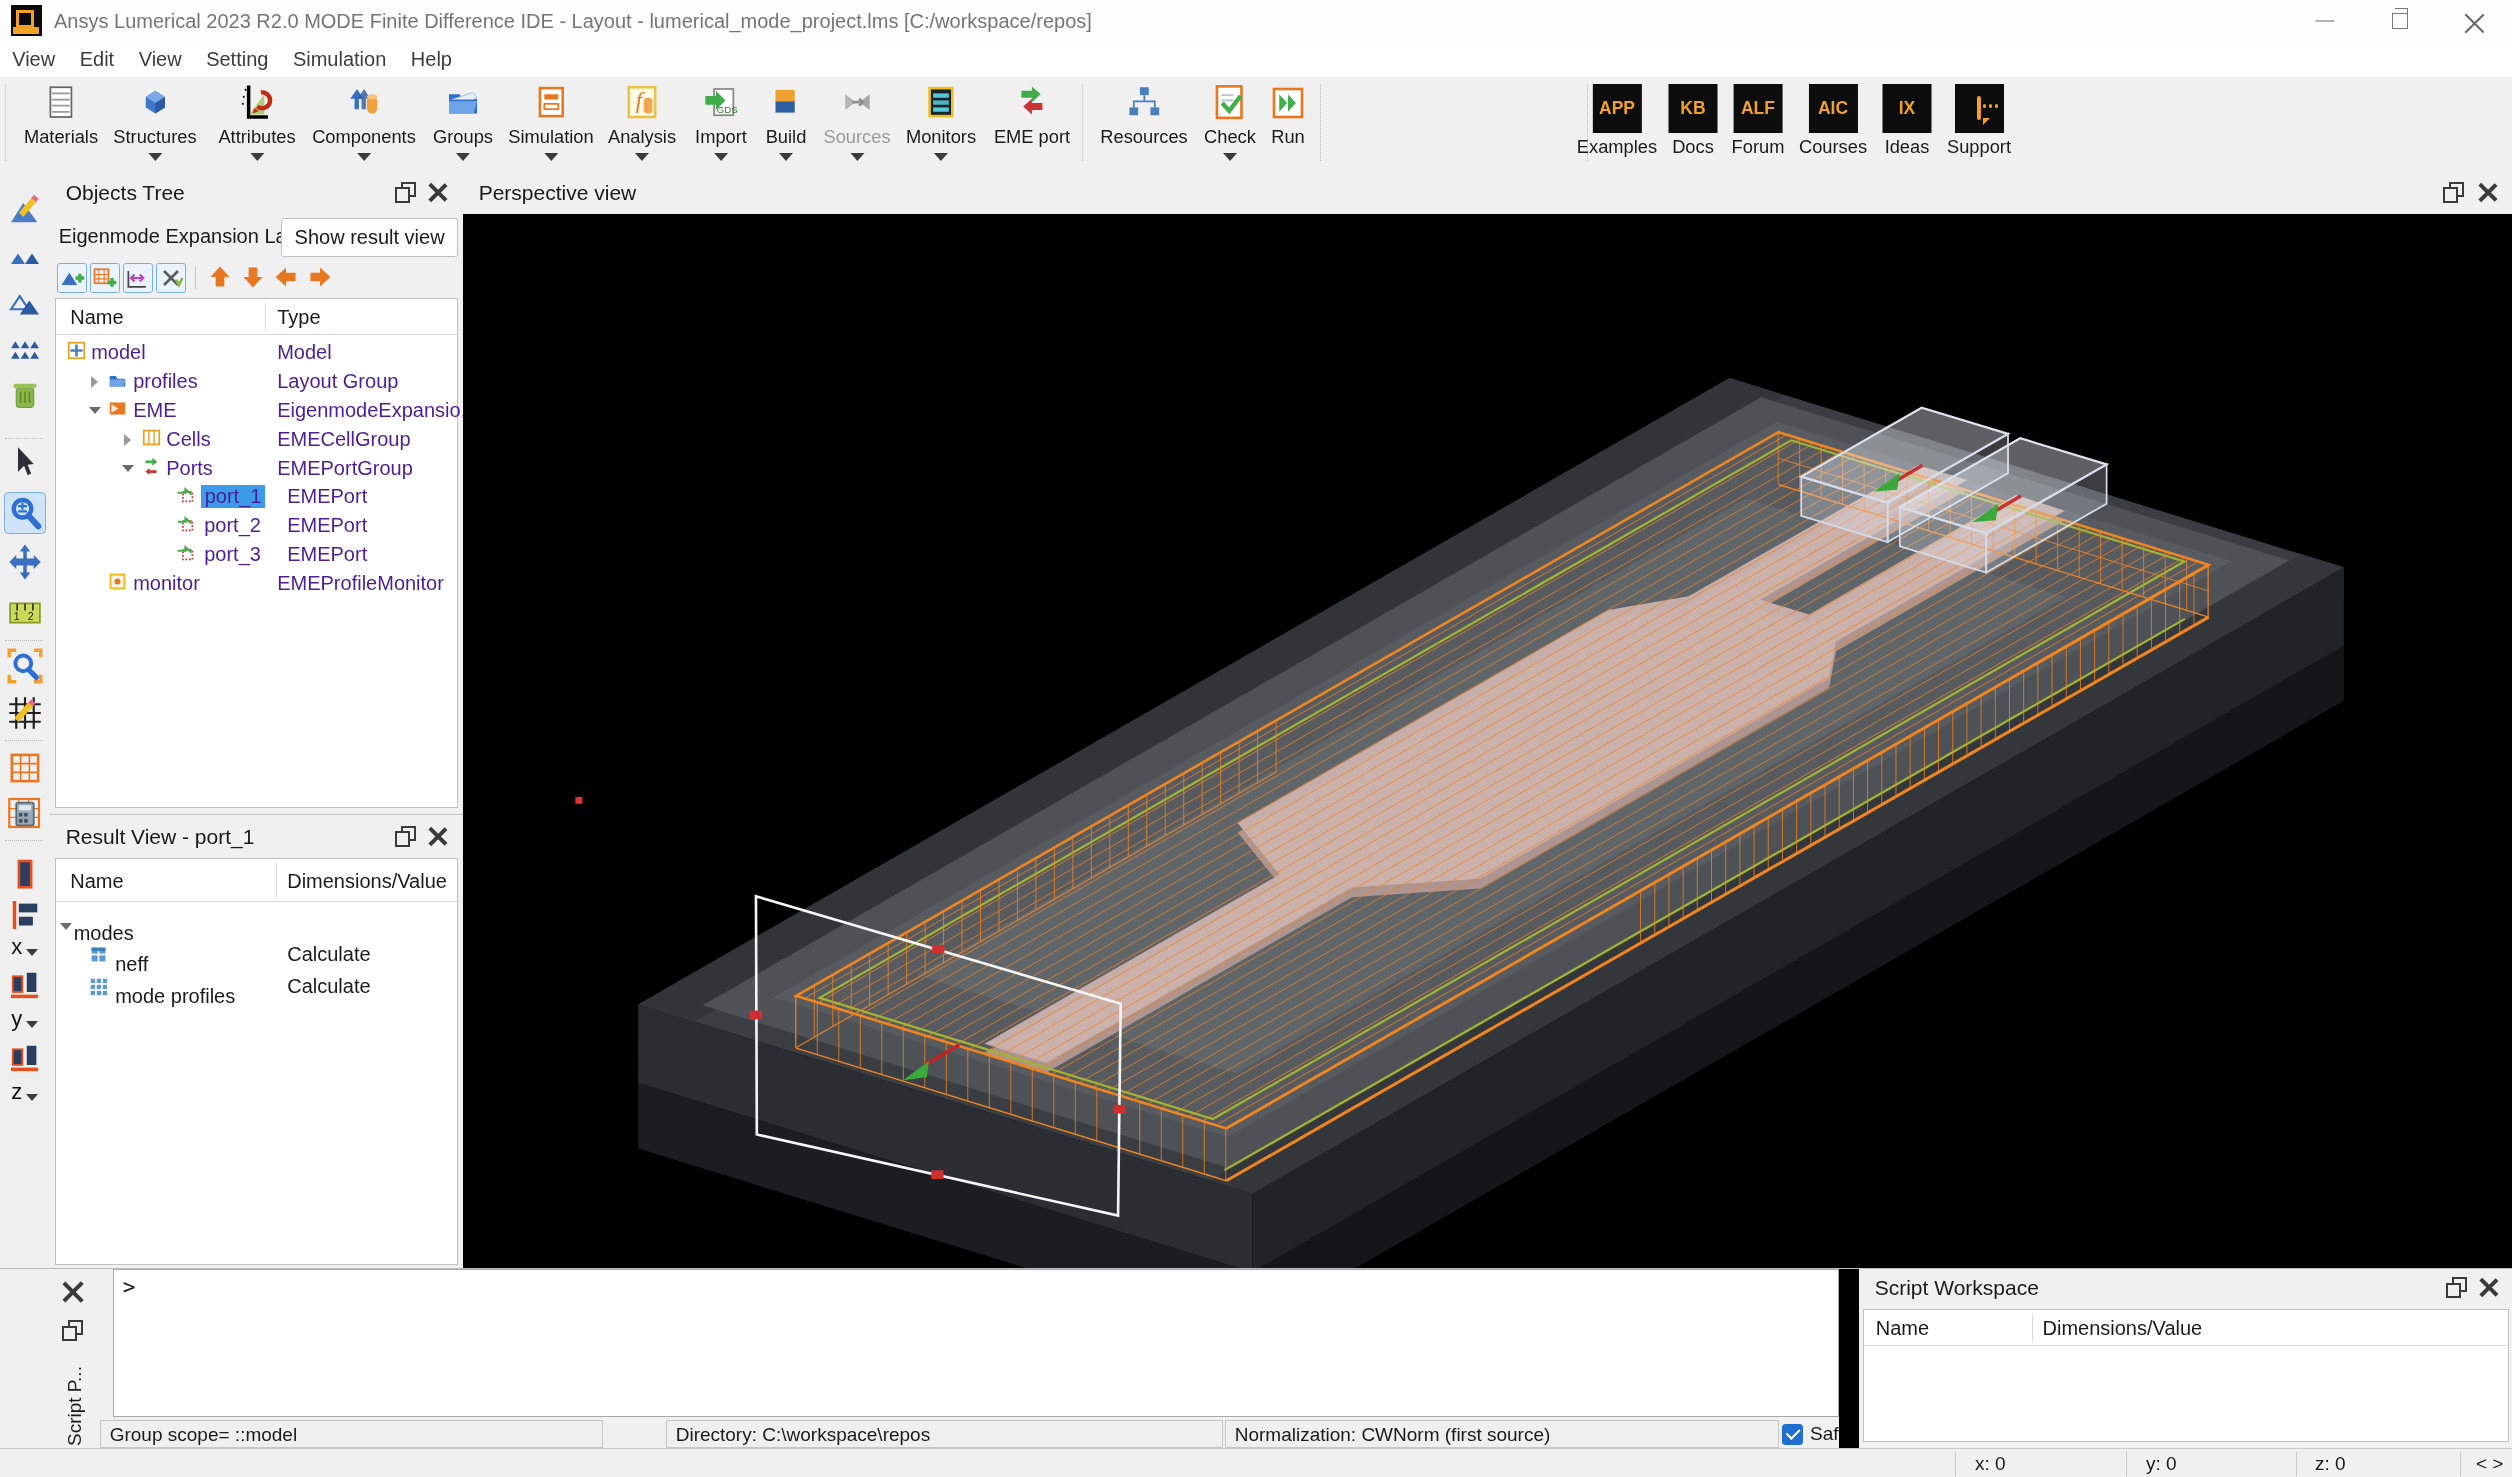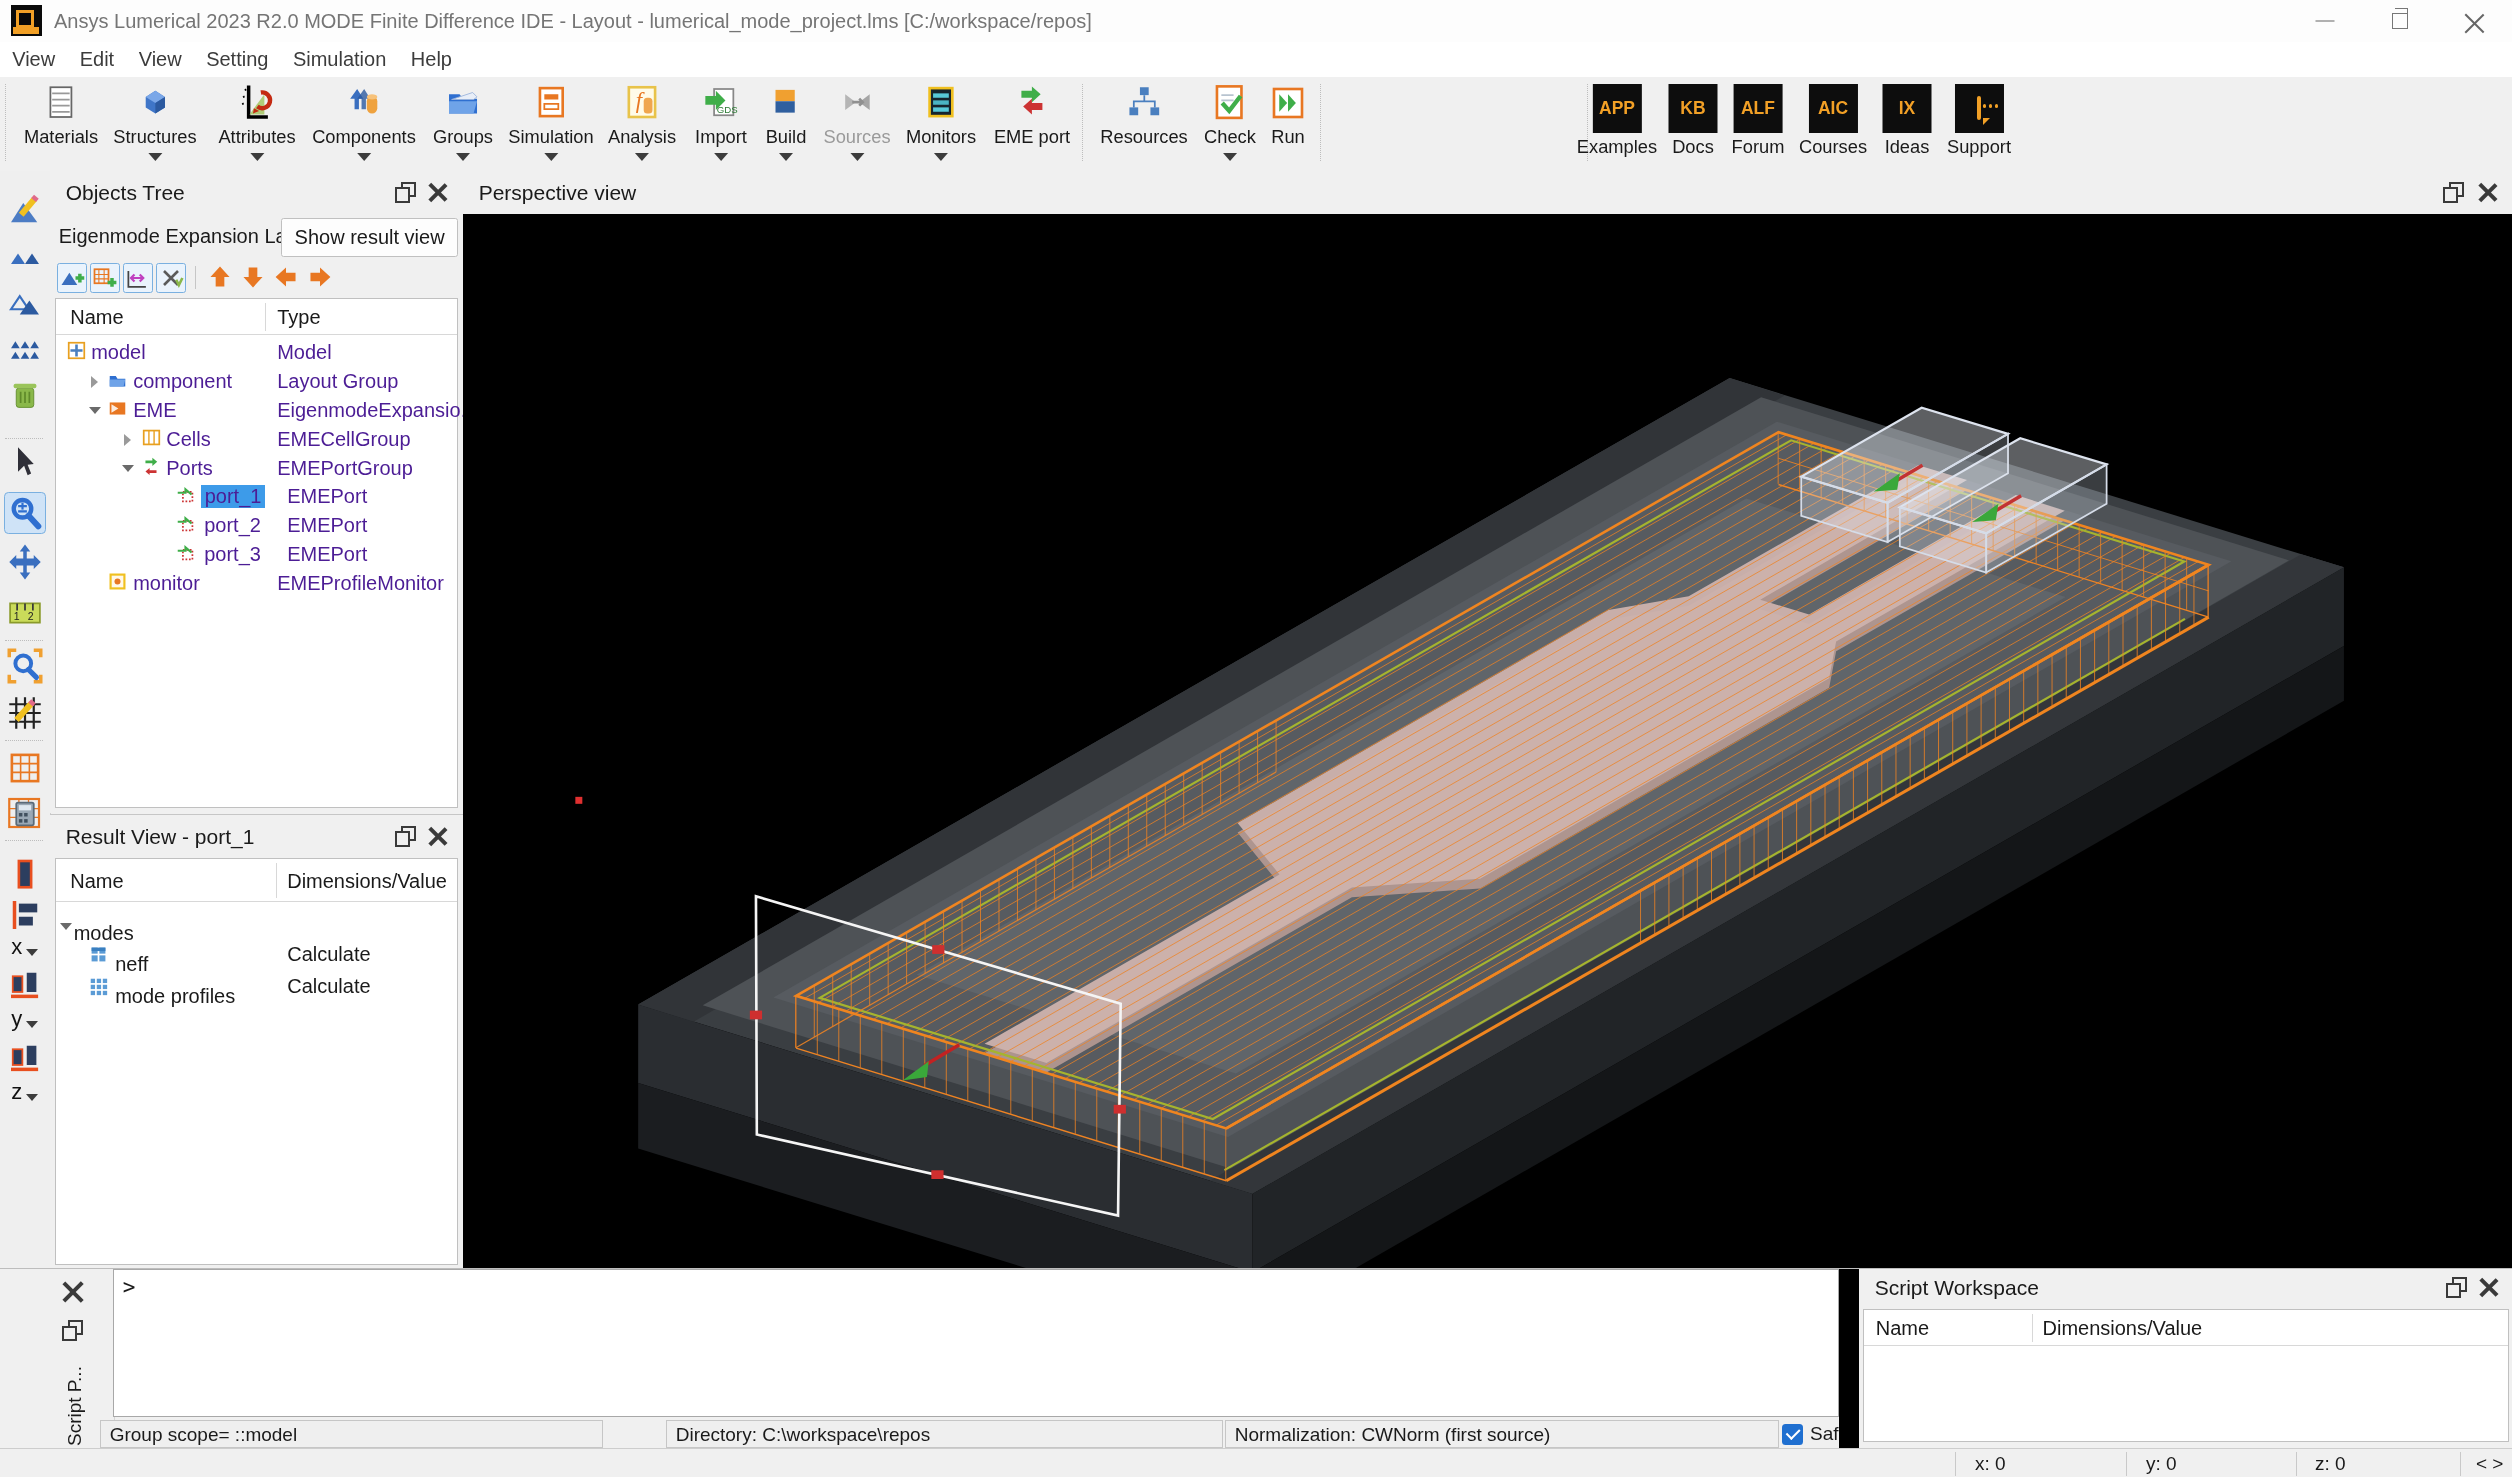--- a/index.html
+++ b/index.html
@@ -498,21 +498,21 @@
             </svg></span>
         <span class="nm" style="left:35px;">model</span>
         <span class="ty">Model</span>
       </div>
       <div class="trow" style="top:67px;">
         <span class="exp c" style="left:35px;"></span>
         <span class="ric" style="left:52px;"><svg width="19" height="19" viewBox="0 0 22 22">
               <path d="M2 7 h7 l2 3 h9 v9 H2 Z" fill="#2f6fd0"></path>
               <path d="M2 11 h18 l-2 8 H2 Z" fill="#6fa3e8"></path>
             </svg></span>
-        <span class="nm" style="left:77px;">component</span>
+        <span class="nm" style="left:77px;">profiles</span>
         <span class="ty">Layout Group</span>
       </div>
       <div class="trow" style="top:96px;">
         <span class="exp o" style="left:33px;"></span>
         <span class="ric" style="left:52px;"><svg width="19" height="19" viewBox="0 0 22 22">
               <rect x="2" y="4" width="18" height="14" fill="#e87722"></rect>
               <path d="M4 6 l8 5 -8 5 z" fill="#fff" opacity="0.85"></path>
             </svg></span>
         <span class="nm" style="left:77px;">EME</span>
         <span class="ty">EigenmodeExpansio...</span>

